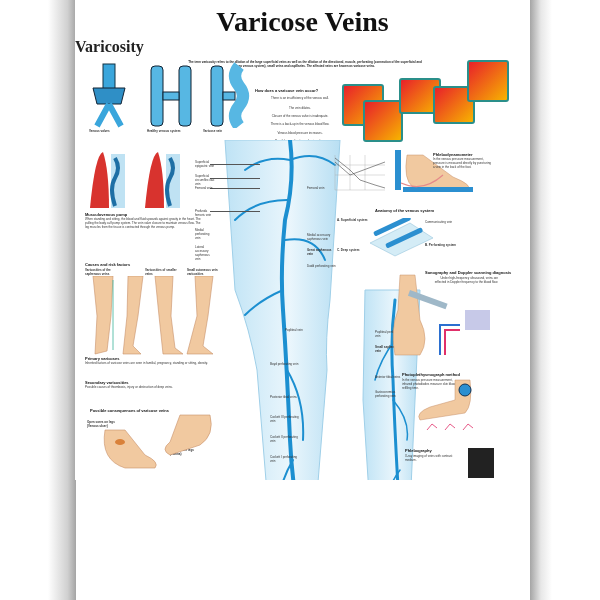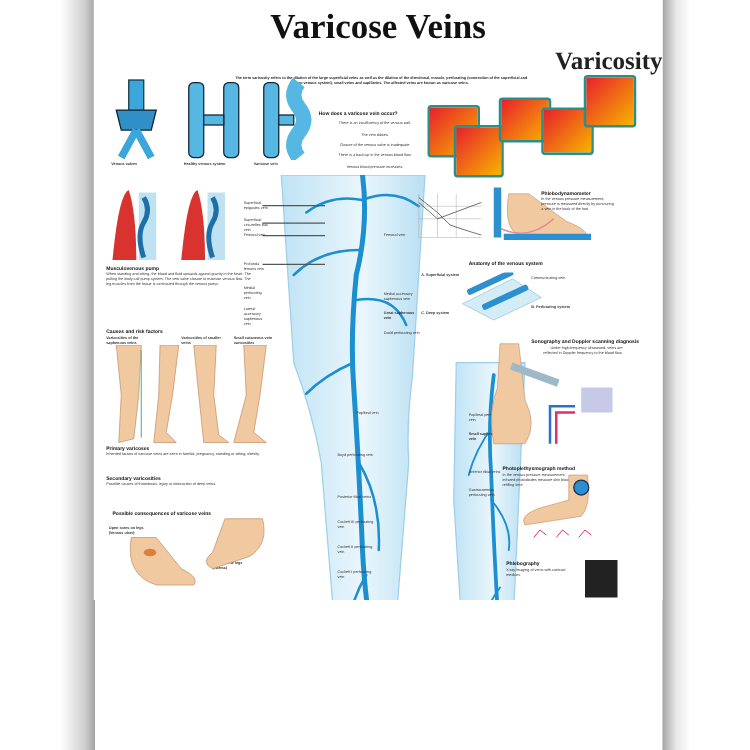--- a/index.html
+++ b/index.html
@@ -1,21 +1,21 @@
 <!DOCTYPE html>
 <html><head>
 <meta charset="utf-8">
 <style>
   html, body { margin:0; padding:0; }
   body { width:600px; height:600px; background:#ffffff; position:relative; overflow:hidden; font-family:"Liberation Sans", sans-serif; }
   .shadow-left { position:absolute; left:48px; top:0; width:28px; height:600px; background:linear-gradient(to right, rgba(255,255,255,0), rgba(120,120,120,0.35) 70%, rgba(90,90,90,0.55)); }
   .shadow-right { position:absolute; left:530px; top:0; width:22px; height:600px; background:linear-gradient(to right, rgba(90,90,90,0.55), rgba(160,160,160,0.25) 50%, rgba(255,255,255,0)); }
   .poster { position:absolute; left:75px; top:0; width:455px; height:480px; background:#ffffff; overflow:hidden; }
   .title { position:absolute; left:0; width:455px; top:6px; text-align:center; font-family:"Liberation Serif", serif; font-weight:bold; font-size:28px; color:#111; }
-  .subtitle { position:absolute; left:0; width:455px; top:38px; text-align:right; font-family:"Liberation Serif", serif; font-weight:bold; font-size:20px; color:#222; }
+  .subtitle { position:absolute; left:0; width:455px; top:38px; text-align:left; font-family:"Liberation Serif", serif; font-weight:bold; font-size:16px; color:#222; }
   .intro { position:absolute; left:110px; width:240px; top:60px; text-align:center; font-size:3px; line-height:4px; color:#222; font-weight:bold; }
   .tiny { font-size:3px; line-height:4px; color:#333; }
   .head { font-size:4px; font-weight:bold; color:#111; }
   .abs { position:absolute; }
   .vein { fill:none; stroke:#1c8fd0; stroke-linecap:round; }
   .card { position:absolute; border:2px solid #2a8f8a; border-radius:3px; background:linear-gradient(135deg,#e8202a,#f7b400); }
   .ban { position:absolute; border:2px solid #e0306a; background:#f8e64a; border-radius:2px; }
   .ban::after { content:""; position:absolute; left:-2px; top:50%; width:110%; height:2px; background:#e0306a; transform:rotate(-40deg); }
   .label-line { position:absolute; height:0.6px; background:#555; }
 </style>

